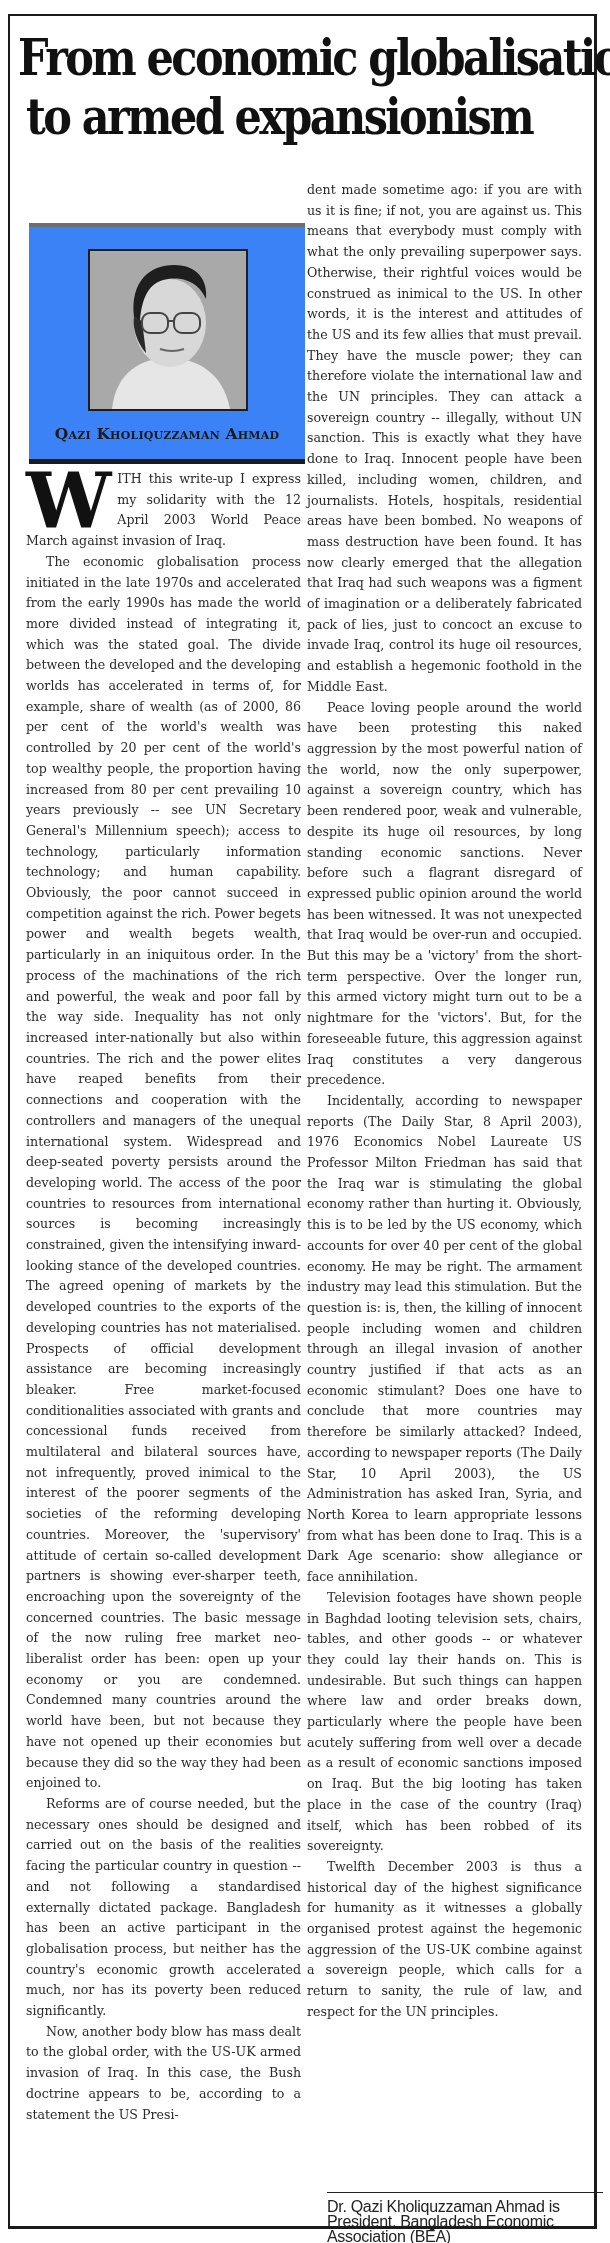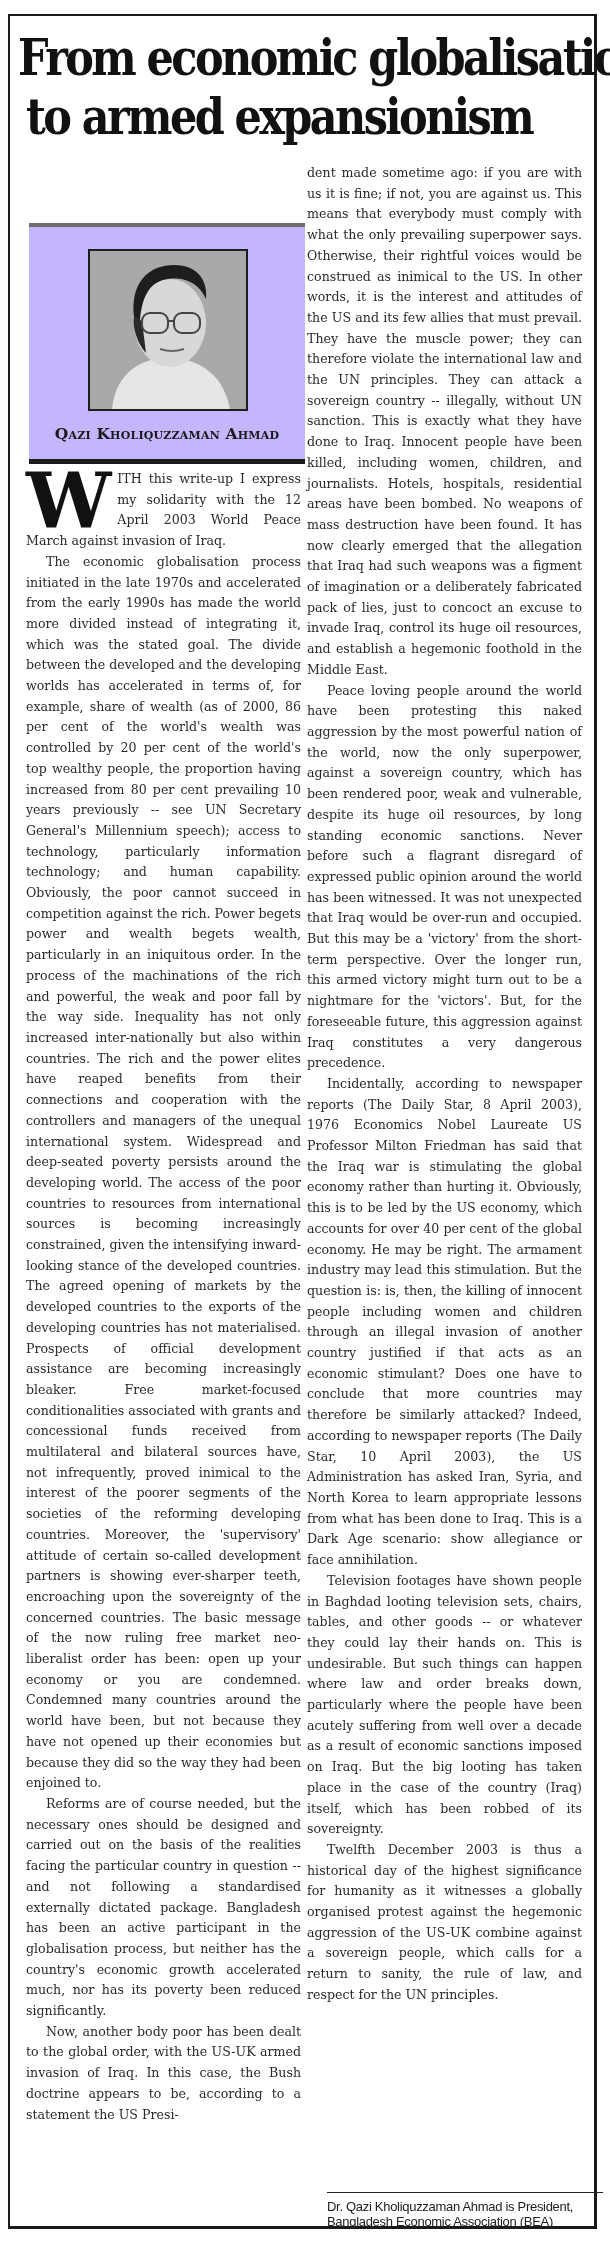--- a/index.html
+++ b/index.html
@@ -29,44 +29,44 @@
     .col-right { left: 25px; top: 0; width: 275px; }
     .col p { margin: 0; text-indent: 20px; hyphens: manual; }
     .col p.first { text-indent: 0; }
     .dropcap {
       float: left; font-size: 76px; line-height: 58px; font-weight: bold;
       margin: 4px 6px 0 0; color: #111;
       font-family: "DejaVu Serif", "Liberation Serif", serif;
     }
     .author-box {
       position: absolute; left: 19px; top: 207px; width: 276px; height: 236px;
-      background: #c4b5fd; border-top: 4px solid #6e6e6e;
+      background: #3b82f6; border-top: 4px solid #6e6e6e;
       box-sizing: border-box;
     }
     .author-box-bottom {
       position: absolute; left: 19px; top: 443px; width: 276px; height: 5px; background: #1c1c1c;
     }
     .photo {
       position: absolute; left: 59px; top: 22px; width: 160px; height: 162px;
       border: 2px solid #1e1e1e; box-sizing: border-box;
       background: linear-gradient(180deg, #b4b4b4 0%, #a8a8a8 60%, #bcbcbc 100%);
       overflow: hidden;
     }
     .author-name {
       position: absolute; left: 0; top: 197px; width: 276px; text-align: center;
       font-family: "DejaVu Serif", "Liberation Serif", serif; font-weight: bold;
       font-size: 15.5px; letter-spacing: 0.2px; color: #1a1a1a; font-variant: small-caps;
     }
-    .right-wrap { position: absolute; left: 272px; top: 147px; width: 320px; height: 2060px; }
+    .right-wrap { position: absolute; left: 272px; top: 164px; width: 320px; height: 2060px; }
     .footnote-rule {
       position: absolute; left: 317px; top: 2176px; width: 276px; height: 1px; background: #222;
     }
     .footnote {
       position: absolute; left: 317px; top: 2183px; width: 276px;
-      font-family: "Liberation Sans", sans-serif; font-size: 13px; line-height: 15px; color: #222;
+      font-family: "Liberation Sans", sans-serif; font-size: 16px; line-height: 15px; color: #222;
       letter-spacing: -0.3px;
     }
   </style>
 </head>
 <body>
 
 <div class="frame">
 
   <h1 class="headline">
     <span>From economic globalisation</span>
@@ -88,21 +88,21 @@
       </svg>
     </div>
     <div class="author-name">Qazi Kholiquzzaman Ahmad</div>
   </div>
   <div class="author-box-bottom"></div>
 
   <div class="col col-left">
     <p class="first"><span class="dropcap">W</span><span>ITH this write-up I express my solidarity with the 12 April 2003 World Peace March against invasion of Iraq.</span></p>
     <p>The economic globalisation process initiated in the late 1970s and accelerated from the early 1990s has made the world more divided instead of integrating it, which was the stated goal. The divide between the developed and the developing worlds has accelerated in terms of, for example, share of wealth (as of 2000, 86 per cent of the world's wealth was controlled by 20 per cent of the world's top wealthy people, the proportion having increased from 80 per cent prevailing 10 years previously -- see UN Secretary General's Millennium speech); access to technology, particularly information technology; and human capability. Obviously, the poor cannot succeed in competition against the rich. Power begets power and wealth begets wealth, particularly in an iniquitous order. In the process of the machinations of the rich and powerful, the weak and poor fall by the way side. Inequality has not only increased inter-nationally but also within countries. The rich and the power elites have reaped benefits from their connections and cooperation with the controllers and managers of the unequal international system. Widespread and deep-seated poverty persists around the developing world. The access of the poor countries to resources from international sources is becoming increasingly constrained, given the intensifying inward-looking stance of the developed countries. The agreed opening of markets by the developed countries to the exports of the developing countries has not materialised. Prospects of official development assistance are becoming increasingly bleaker. Free market-focused conditionalities associated with grants and concessional funds received from multilateral and bilateral sources have, not infrequently, proved inimical to the interest of the poorer segments of the societies of the reforming developing countries. Moreover, the 'supervisory' attitude of certain so-called development partners is showing ever-sharper teeth, encroaching upon the sovereignty of the concerned countries. The basic message of the now ruling free market neo-liberalist order has been: open up your economy or you are condemned. Condemned many countries around the world have been, but not because they have not opened up their economies but because they did so the way they had been enjoined to.</p>
     <p>Reforms are of course needed, but the necessary ones should be designed and carried out on the basis of the realities facing the particular country in question -- and not following a standardised externally dictated package. Bangladesh has been an active participant in the globalisation process, but neither has the country's economic growth accelerated much, nor has its poverty been reduced significantly.</p>
-    <p>Now, another body poor has been dealt to the global order, with the US-UK armed invasion of Iraq. In this case, the Bush doctrine appears to be, according to a statement the US Presi-</p>
+    <p>Now, another body blow has mass dealt to the global order, with the US-UK armed invasion of Iraq. In this case, the Bush doctrine appears to be, according to a statement the US Presi-</p>
   </div>
 
   <div class="right-wrap">
     <div class="col col-right">
       <p class="first">dent made sometime ago:  if you are with us it is fine; if not, you are against us.  This means that everybody must comply with what the only prevailing superpower says. Otherwise, their rightful voices would be construed as inimical to the US. In other words, it is the interest and attitudes of the US and its few allies that must prevail. They have the muscle power; they can therefore violate the international law and the UN principles. They can attack a sovereign country -- illegally, without UN sanction. This is exactly what they have done to Iraq. Innocent people have been killed, including women, children, and journalists. Hotels, hospitals, residential areas have been bombed. No weapons of mass destruction have been found. It has now clearly emerged that the allegation that Iraq had such weapons was a figment of imagination or a deliberately fabricated pack of lies, just to concoct an excuse to invade Iraq, control its huge oil resources, and establish a hegemonic foothold in the Middle East.</p>
       <p>Peace loving people around the world have been protesting this naked aggression by the most powerful nation of the world, now the only superpower, against a sovereign country, which has been rendered poor, weak and vulnerable, despite its huge oil resources, by long standing economic sanctions. Never before such a flagrant disregard of expressed public opinion around the world has been witnessed. It was not unexpected that Iraq would be over-run and occupied. But this may be a 'victory' from the short-term perspective. Over the longer run, this armed victory might turn out to be a nightmare for the 'victors'. But, for the foreseeable future, this aggression against Iraq constitutes a very dangerous precedence.</p>
       <p>Incidentally, according to newspaper reports (The Daily Star, 8 April 2003), 1976 Economics Nobel Laureate US Professor Milton Friedman has said that the Iraq war is stimulating the global economy rather than hurting it. Obviously, this is to be led by the US economy, which accounts for over 40 per cent of the global economy. He may be right. The armament industry may lead this stimulation. But the question is: is, then, the killing of innocent people including women and children through an illegal invasion of another country justified if that acts as an economic stimulant? Does one have to conclude that more countries may therefore be similarly attacked? Indeed, according to newspaper reports (The Daily Star, 10 April 2003), the US Administration has asked Iran, Syria, and North Korea to learn appropriate lessons from what has been done to Iraq. This is a Dark Age scenario: show allegiance or face annihilation.</p>
       <p>Television footages have shown people in Baghdad looting television sets, chairs, tables, and other goods -- or whatever they could lay their hands on. This is undesirable. But such things can happen where law and order breaks down, particularly where the people have been acutely suffering from well over a decade as a result of economic sanctions imposed on Iraq. But the big looting has taken place in the case of the country (Iraq) itself, which has been robbed of its sovereignty.</p>
       <p>Twelfth December 2003 is thus a historical day of the highest significance for humanity as it witnesses a globally organised protest against the hegemonic aggression of the US-UK combine against a sovereign people, which calls for a return to sanity, the rule of law, and respect for the UN principles.</p>
     </div>

